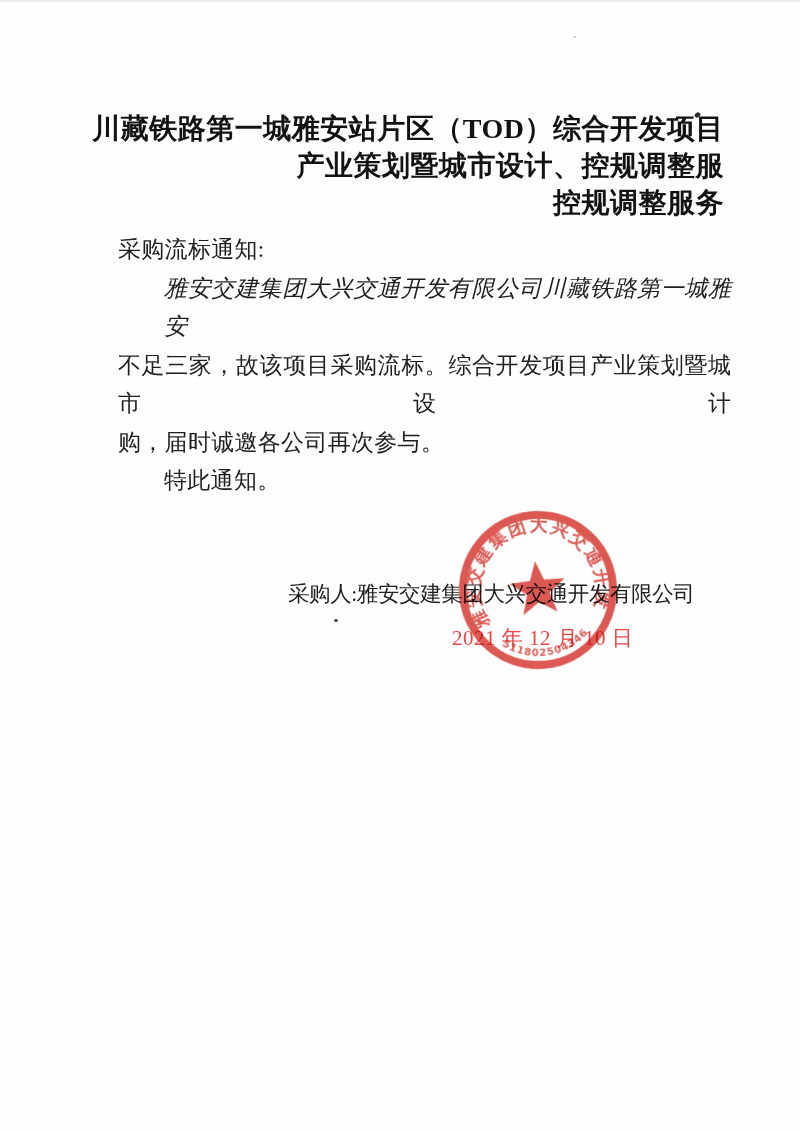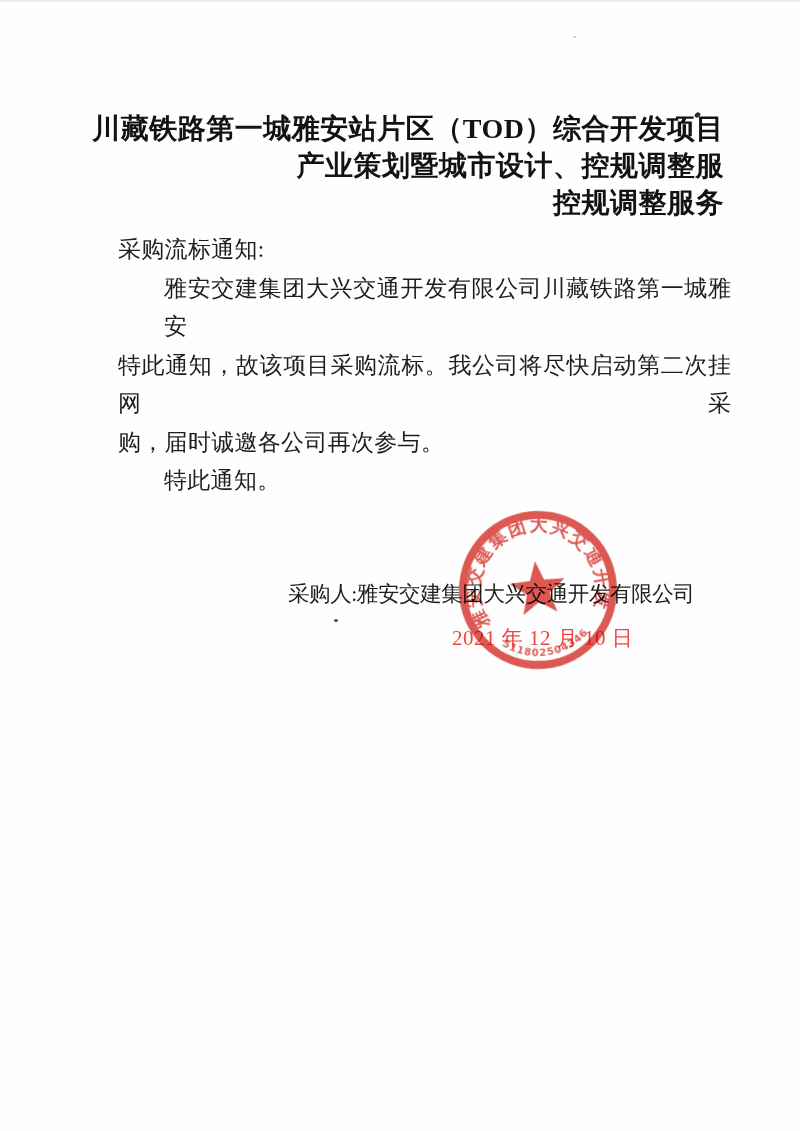--- a/index.html
+++ b/index.html
@@ -55,20 +55,21 @@
     text-align: justify;
     text-align-last: justify;
     letter-spacing: 0;
   }
   .body-line.indent {
     padding-left: 46px;
   }
   .body-line.fill.indent {
     padding-left: 46px;
     width: 567px;
+    font-style: italic;
   }
 
   
   .purchaser-line {
     position: absolute;
     top: 577px;
     left: 288px;
     font-size: 21.5px;
     letter-spacing: -0.4px;
     color: #1e1e1e;
@@ -135,21 +136,21 @@
 
   <div class="title-block">
     <div class="title-line">川藏铁路第一城雅安站片区（TOD）综合开发项目</div>
     <div class="title-line">产业策划暨城市设计、控规调整服</div>
     <div class="title-line">控规调整服务</div>
   </div>
 
   <div class="body-block">
     <div class="body-line">采购流标通知:</div>
     <div class="body-line fill indent">雅安交建集团大兴交通开发有限公司川藏铁路第一城雅安</div>
-    <div class="body-line fill">特此通知，故该项目采购流标。我公司将尽快启动第二次挂网采</div>
+    <div class="body-line fill">不足三家，故该项目采购流标。综合开发项目产业策划暨城市设计</div>
     <div class="body-line">购，届时诚邀各公司再次参与。</div>
     <div class="body-line indent">特此通知。</div>
   </div>
 
   <div class="purchaser-line">采购人:雅安交建集团大兴交通开发有限公司</div>
   <div class="date-line">2021 年 12 月 10 日</div>
 
   <svg class="stamp" viewBox="-85 -85 170 170" aria-hidden="true">
     <defs>
       <path id="sealArcTop" d="M -50 31.2 A 59 59 0 1 1 50 31.2" fill="none"></path>

